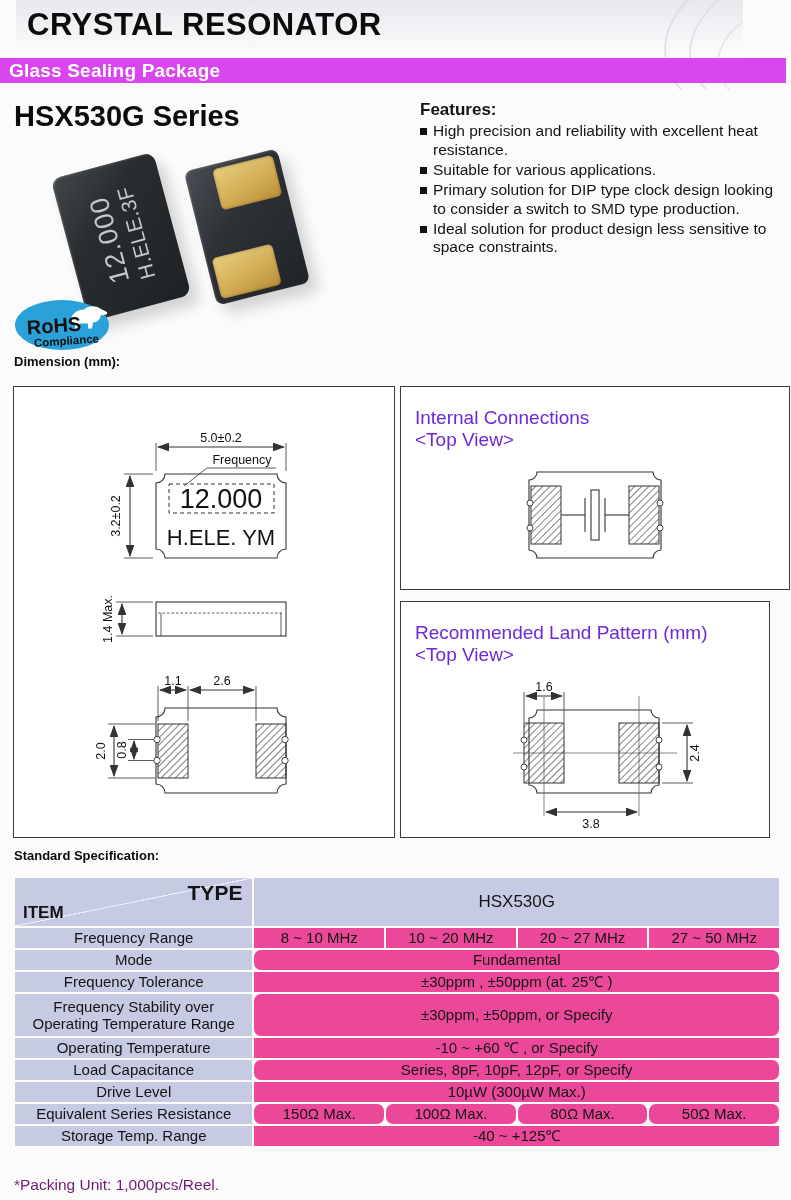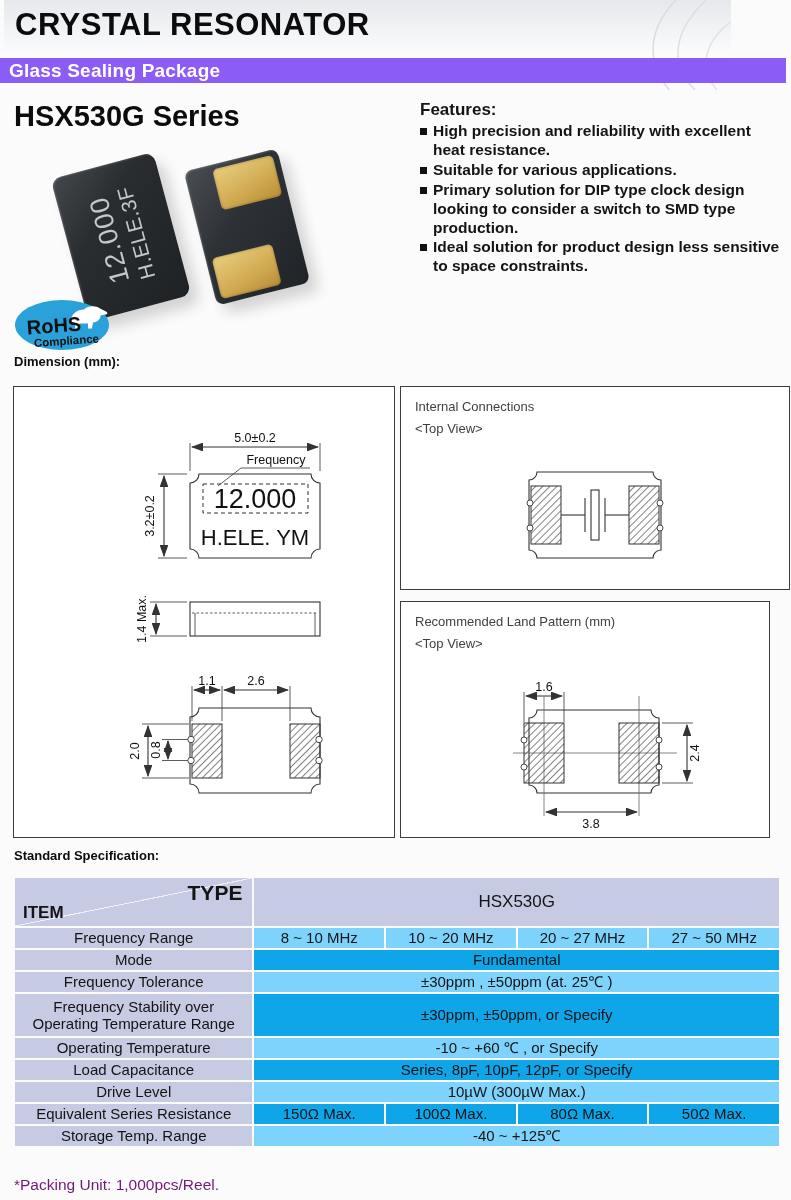--- a/index.html
+++ b/index.html
@@ -1,20 +1,20 @@
 <!DOCTYPE html>
 <html><head>
 <meta charset="utf-8">
 <style>
   html,body{margin:0;padding:0;}
   body{font-family:"Liberation Sans",sans-serif;color:#141414;background:#ffffff;}
   #page{position:relative;width:791px;height:1200px;background:#fbfbfc;overflow:hidden;}
 
   
-  .top-band{position:absolute;left:4px;top:0;width:727px;height:58px;
+  .top-band{position:absolute;left:16px;top:0;width:727px;height:58px;
     background:linear-gradient(to bottom,#e6e8ec 0%,#f3f4f6 55%,#fdfdfd 100%);}
   .doc-title{position:absolute;left:11px;top:7px;font-size:31px;font-weight:bold;letter-spacing:.5px;color:#0c0c0c;}
   .teal-band{position:absolute;left:0;top:58px;width:786px;height:25px;}
   .teal-band .label{font-size:19px;font-weight:bold;color:#fff;line-height:25px;padding-left:9px;letter-spacing:.2px;}
   .arcs{position:absolute;right:0;top:0;}
 
   
   .series-title{position:absolute;left:14px;top:100px;font-size:29px;font-weight:bold;color:#0c0c0c;text-align:center;}
   .chip{position:absolute;border-radius:10px;box-shadow:7px 11px 14px rgba(0,0,0,.16), inset 1px 1px 2px rgba(255,255,255,.18);}
   .chip-front{left:68px;top:163px;width:106px;height:148px;transform:rotate(-15deg);
@@ -26,70 +26,70 @@
   .chip-back{left:199px;top:158px;width:96px;height:138px;border-radius:8px;transform:rotate(-14deg);
     background:linear-gradient(135deg,#4a4e54 0%,#2e3136 40%,#202327 100%);}
   .gold-pad{position:absolute;width:62px;height:42px;border-radius:5px;
     background:linear-gradient(160deg,#e8cd7e 0%,#d3ad55 55%,#b98f38 100%);box-shadow:inset 0 0 3px rgba(0,0,0,.35);}
   .gold-top{top:5px;right:6px;}
   .gold-bottom{bottom:5px;left:6px;}
 
   
   .features{position:absolute;left:420px;top:100px;width:366px;}
   .features h3{margin:0 0 2px 0;font-size:17px;font-weight:bold;}
-  .feat-item{display:flex;font-size:15.5px;line-height:1.22;margin:1px 0;font-weight:bold;}
+  .feat-item{display:flex;font-size:15.5px;line-height:1.22;margin:1px 0;}
   .feat-item .sq{flex:0 0 auto;width:7px;height:7px;background:#111;margin:6px 6px 0 0;}
 
   
   .rohs{position:absolute;left:14px;top:299px;}
 
   
   .sec-head{position:absolute;font-size:13px;font-weight:bold;color:#0c0c0c;}
 
   
   .panel{position:absolute;background:#fff;border:1px solid #3c3c3c;box-sizing:border-box;}
-  .panel-left{left:13px;top:386px;width:382px;height:452px;padding-left:34px;}
+  .panel-left{left:13px;top:386px;width:382px;height:452px;}
   .panel-ic{left:400px;top:386px;width:390px;height:204px;}
   .panel-lp{left:400px;top:601px;width:370px;height:237px;}
-  .panel-title{position:absolute;left:14px;font-size:13px;color:#404040;line-height:1.2;}
+  .panel-title{position:absolute;left:14px;font-size:19px;color:#6d28d9;line-height:1.2;margin-top:8px;}
   svg text{font-family:"Liberation Sans",sans-serif;fill:#111;}
   .dim-txt{font-size:12.5px;}
   .draw-line{stroke:#333;stroke-width:1.1;fill:none;}
   .thin-line{stroke:#333;stroke-width:.8;fill:none;}
   .center-line{stroke:#666;stroke-width:.8;fill:none;}
 
   
   .spec-table{position:absolute;left:13px;top:876px;width:768px;border-collapse:separate;border-spacing:2px;}
   .spec-table td,.spec-table th{box-sizing:border-box;font-weight:normal;}
   .corner-cell{position:relative;background:linear-gradient(to bottom right,#c6cbe3 49.5%,#eef0f7 49.5%,#eef0f7 50.6%,#c6cbe3 50.6%);height:48px;}
   .corner-type{position:absolute;top:3px;right:10px;font-size:21px;font-weight:bold;}
   .corner-item{position:absolute;bottom:3px;left:8px;font-size:17px;font-weight:bold;}
   .model-cell{background:#c6cbe3;text-align:center;font-size:17px;font-weight:bold;}
   .item-cell{background:#c6cbe3;text-align:center;font-size:15px;padding:1px 4px;height:20px;line-height:1.15;}
   .val{text-align:center;font-size:15px;padding:1px 4px;height:20px;line-height:1.15;}
-  .light{background:#7dd3fc;}
-  .dark{background:#0ea5e9;}
+  .light{background:#ec4899;}
+  .dark{background:#ec4899;border-radius:7px;}
   .tall{height:42px;}
 
   .packing-note{position:absolute;left:14px;top:1176px;font-size:15.5px;color:#701a75;}
 </style>
 </head>
 <body>
 
 <div id="page">
 
   <div class="top-band">
     <svg class="arcs" width="200" height="90">
       <path d="M150,-5 C118,25 112,60 140,92" stroke="#d9dce1" stroke-width="1.5" fill="none"></path>
       <path d="M181,-5 C142,28 136,64 166,92" stroke="#dcdfe4" stroke-width="1.5" fill="none"></path>
       <path d="M205,18 C172,40 166,70 188,92" stroke="#dfe2e6" stroke-width="1.4" fill="none"></path>
     </svg>
     <div class="doc-title">CRYSTAL RESONATOR</div>
   </div>
-  <div class="teal-band" style="background: #8b5cf6;">
+  <div class="teal-band" style="background: #d946ef;">
     <div class="label">Glass Sealing Package</div>
   </div>
 
   <div class="series-title">HSX530G Series</div>
 
   <div class="chip chip-front">
     <div class="marking">
       <div class="inner">
         <div class="mark1">12.000</div>
         <div class="mark2">H.ELE.3F</div>

